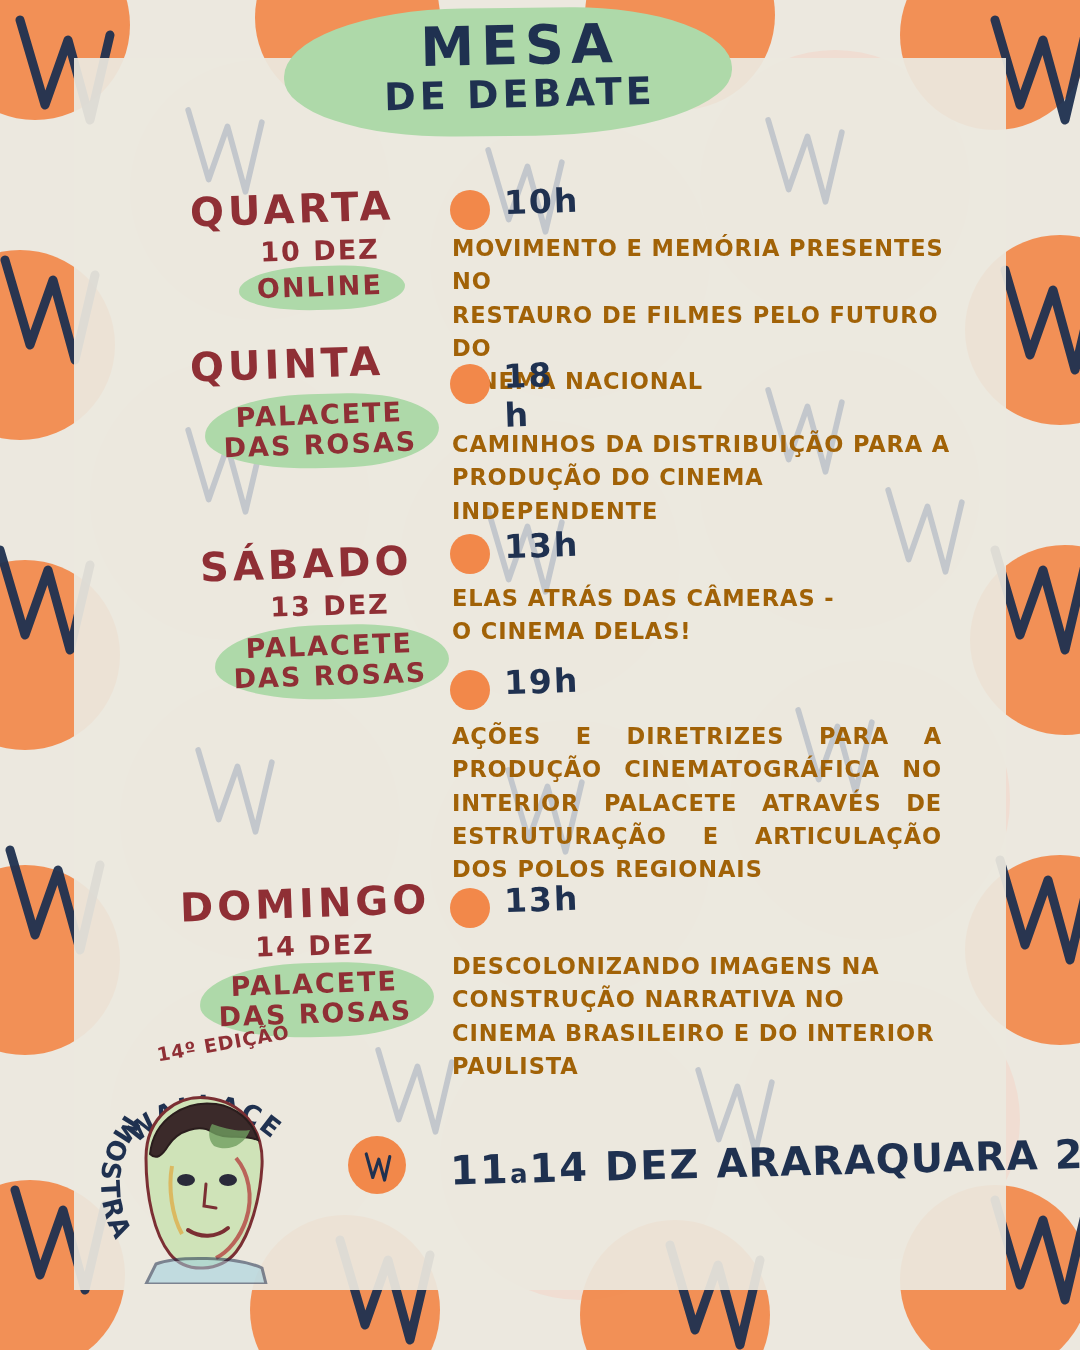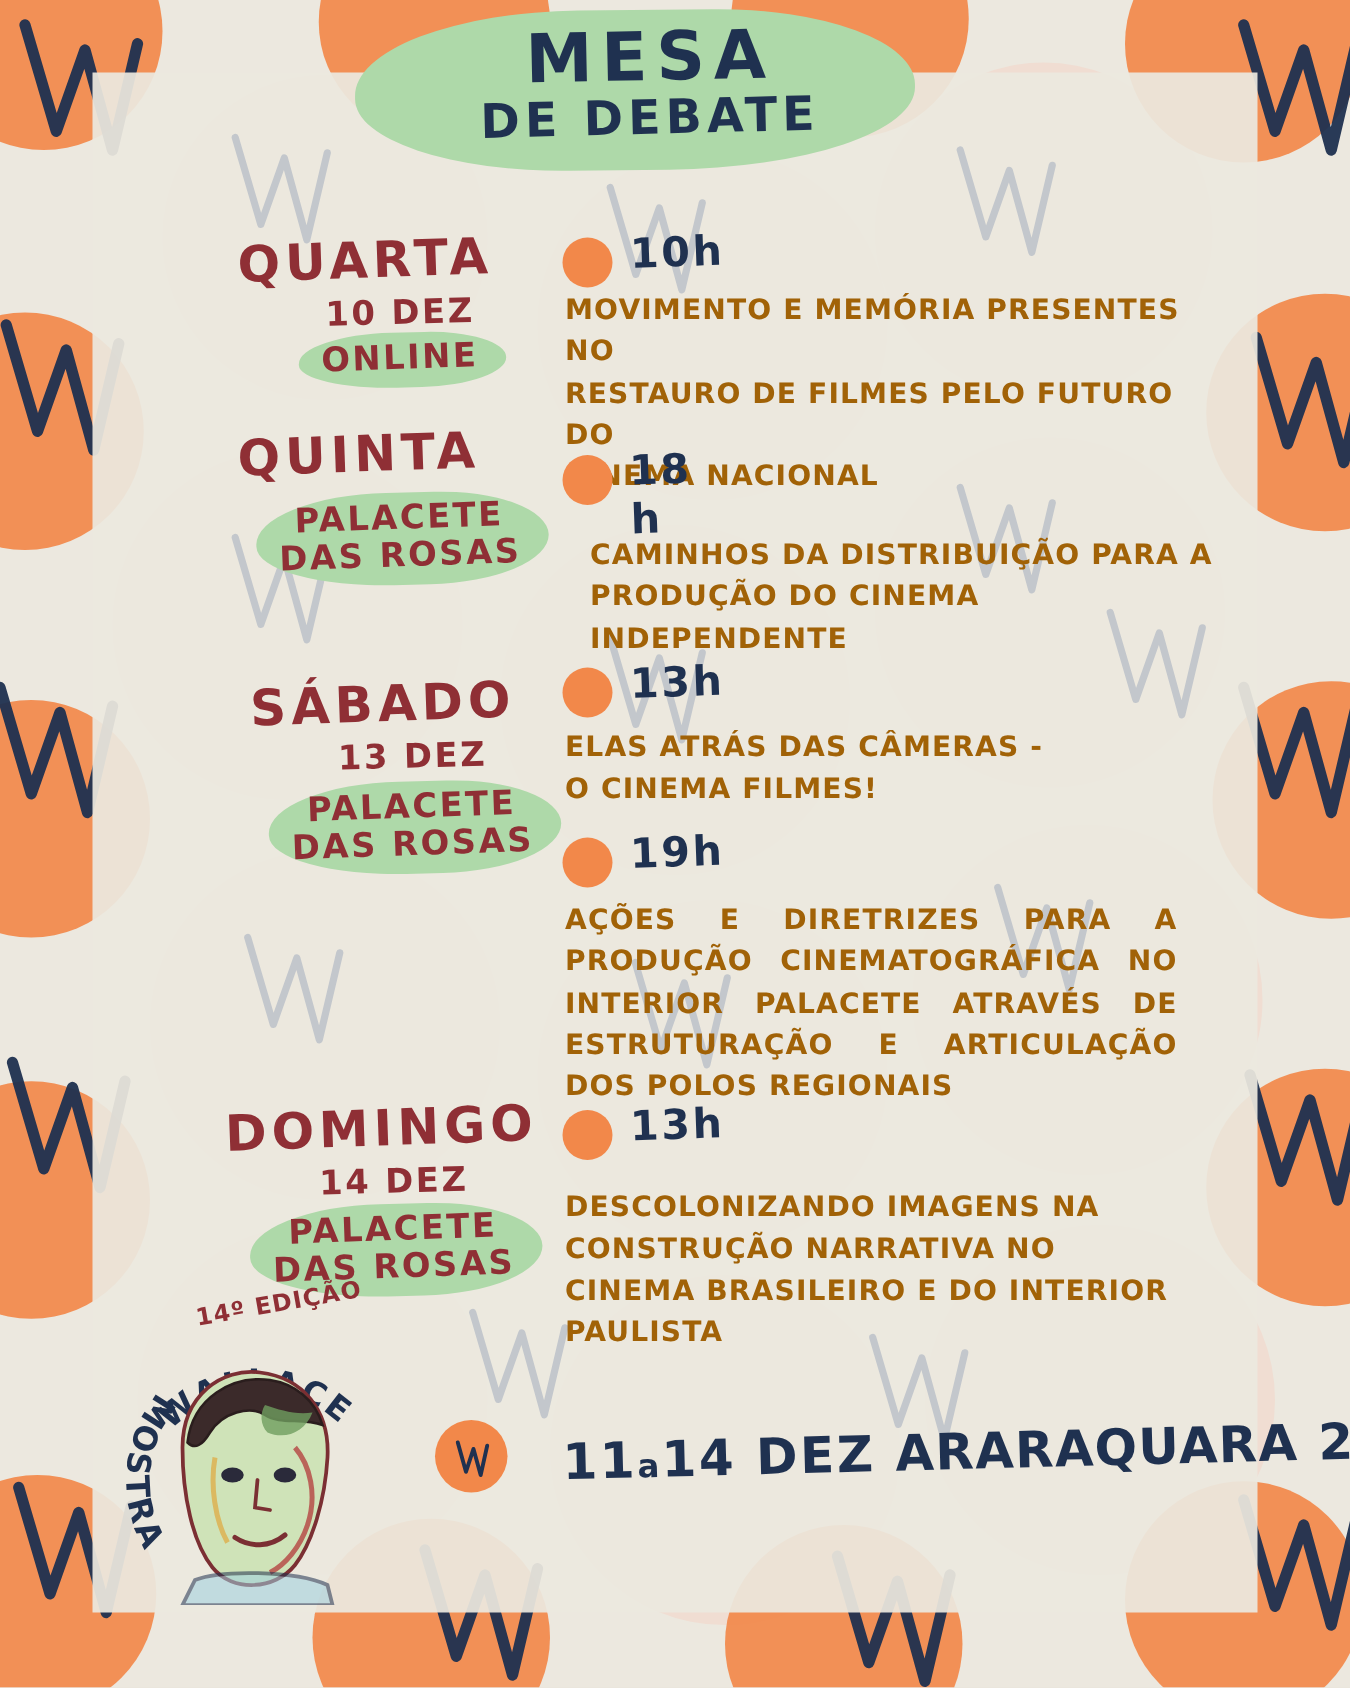--- a/index.html
+++ b/index.html
@@ -377,40 +377,40 @@
       <div class="venue-wrap">
         <div class="venue-brush"></div>
         <div class="venue-text">PALACETE
 DAS ROSAS</div>
       </div>
     </div>
   </div>
   <div class="slot" style="left:450px;top:364px;">
     <div class="slot-bullet"></div>
     <div class="slot-time">18 h</div>
-    <div class="slot-desc" style="top:64px;margin-left:20px;">CAMINHOS DA DISTRIBUIÇÃO PARA A
+    <div class="slot-desc" style="top:64px;">CAMINHOS DA DISTRIBUIÇÃO PARA A
 PRODUÇÃO DO CINEMA INDEPENDENTE</div>
   </div>
 
   <div class="day" style="left:200px;top:540px;width:260px;">
     <div class="day-name">SÁBADO</div>
     <div class="day-date">13 DEZ</div>
     <div style="text-align:center;margin-top:4px;">
       <div class="venue-wrap">
         <div class="venue-brush"></div>
         <div class="venue-text">PALACETE
 DAS ROSAS</div>
       </div>
     </div>
   </div>
   <div class="slot" style="left:450px;top:534px;">
     <div class="slot-bullet"></div>
     <div class="slot-time">13h</div>
     <div class="slot-desc" style="top:48px;"> ELAS ATRÁS DAS CÂMERAS -
- O CINEMA FILMES!</div>
+ O CINEMA DELAS!</div>
   </div>
   <div class="slot" style="left:450px;top:670px;">
     <div class="slot-bullet"></div>
     <div class="slot-time">19h</div>
     <div class="slot-desc justify" style="top:50px;">AÇÕES E DIRETRIZES PARA A PRODUÇÃO CINEMATOGRÁFICA NO INTERIOR PALACETE ATRAVÉS DE ESTRUTURAÇÃO E ARTICULAÇÃO DOS POLOS REGIONAIS</div>
   </div>
 
   <div class="day" style="left:180px;top:880px;width:270px;">
     <div class="day-name">DOMINGO</div>
     <div class="day-date">14 DEZ</div>

